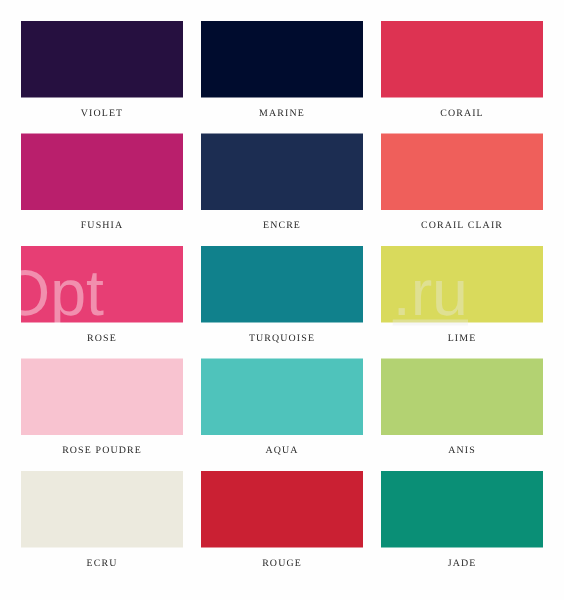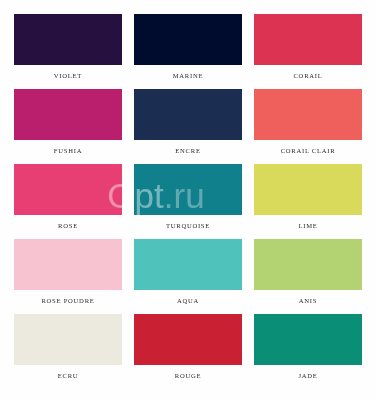--- a/index.html
+++ b/index.html
@@ -22,31 +22,32 @@
     padding: 14px 14px 6px 14px;
   }
   .watermark {
     position: absolute;
     left: 0;
     top: 168px;
     width: 312px;
     height: 56px;
     display: flex;
     align-items: center;
-    justify-content: center;
+    justify-content: space-between;
     font-family: "Liberation Sans", sans-serif;
-    font-size: 35px;
+    font-size: 43px;
     letter-spacing: 0px;
     color: rgba(255, 255, 255, 0.42);
     z-index: 5;
     pointer-events: none;
     white-space: nowrap;
   }
   .watermark .wm-dim {
     color: rgba(235, 235, 235, 0.38);
+    text-decoration: underline;
   }
   .grid {
     position: relative;
     z-index: 1;
     display: flex;
     flex-direction: column;
     gap: 0px;
   }
   .row {
     display: flex;

